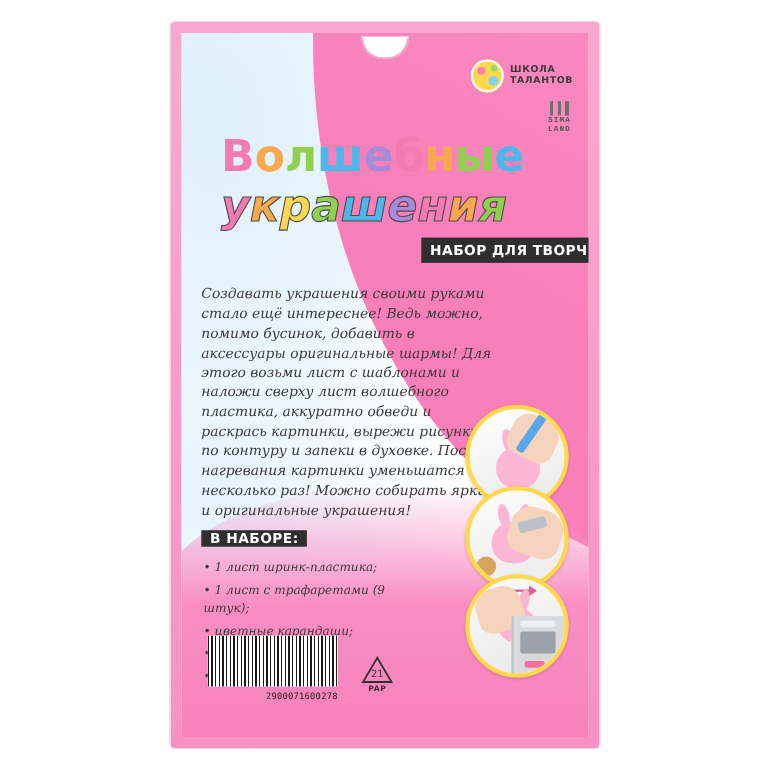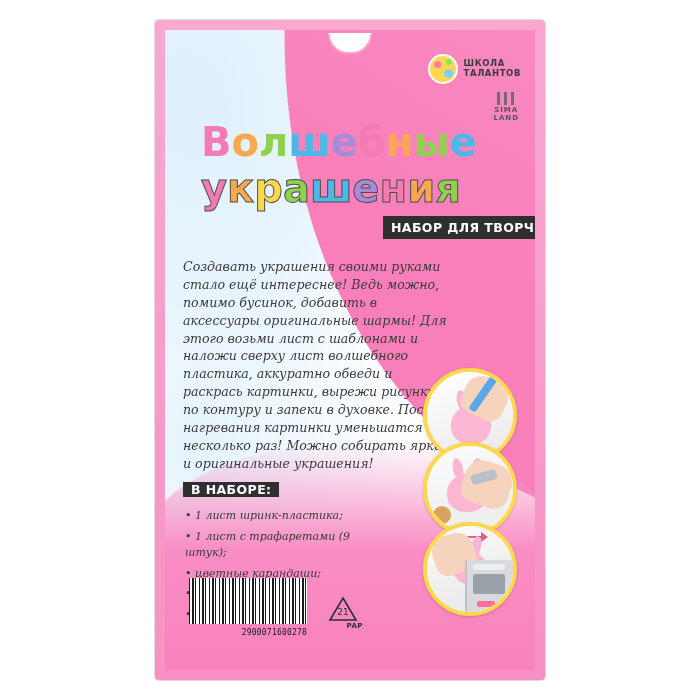--- a/index.html
+++ b/index.html
@@ -84,35 +84,35 @@
   .logo-sima{
     position:absolute;right:16px;top:62px;text-align:center;color:#555;
   }
   .sima-glyph{
     width:18px;height:13px;margin:0 auto 2px;
     background:
       linear-gradient(90deg,#6f6f6f 0 3px,transparent 3px 100%),
       linear-gradient(90deg,transparent 0 7px,#6f6f6f 7px 10px,transparent 10px 100%),
       linear-gradient(90deg,transparent 0 14px,#6f6f6f 14px 17px,transparent 17px 100%);
   }
-  .sima-text{font-size:7px;line-height:1.1;letter-spacing:1px;font-weight:bold;}
+  .sima-text{font-size:7px;line-height:1.1;letter-spacing:1px;font-weight:bold;font-family:Liberation Mono, monospace;}
 
   
   .title-main{
     position:absolute;left:36px;top:92px;width:300px;
     font-family:"DejaVu Sans", sans-serif;
     font-size:40px;font-weight:bold;
     letter-spacing:0px;
     line-height:1;
     white-space:nowrap;
   }
   .title-main span{display:inline-block;}
   .title-sub{
     position:absolute;left:36px;top:138px;width:320px;
-    font-size:40px;font-weight:bold;line-height:1;white-space:nowrap;
+    font-size:40px;font-weight:bold;font-style:italic;line-height:1;white-space:nowrap;
   }
   .title-sub span{display:inline-block;-webkit-text-stroke:1px #4d4d4d;}
   .title-kit{
     position:absolute;left:218px;top:186px;
     background:#2f2f2f;color:#ffffff;
     font-size:12.5px;font-weight:bold;letter-spacing:.4px;
     padding:4px 8px;
     white-space:nowrap;
   }
 
@@ -212,21 +212,21 @@
   }
   .recycle{
     position:absolute;left:158px;bottom:40px;width:40px;text-align:center;color:#2f2f2f;
   }
   .tri{
     width:0;height:0;margin:0 auto;
     border-left:15px solid transparent;border-right:15px solid transparent;border-bottom:24px solid transparent;
     position:relative;
   }
   .tri svg{position:absolute;left:-15px;top:-1px;}
-  .recycle-txt{font-size:7px;font-weight:bold;letter-spacing:.5px;margin-top:1px;text-align:right;}
+  .recycle-txt{font-size:7px;font-weight:bold;letter-spacing:.5px;margin-top:1px;}
 </style>
 </head>
 <body>
 
 <div class="stage">
 
   <div class="pack">
     <div class="pack-frame"></div>
 
     <div class="pack-inner">

